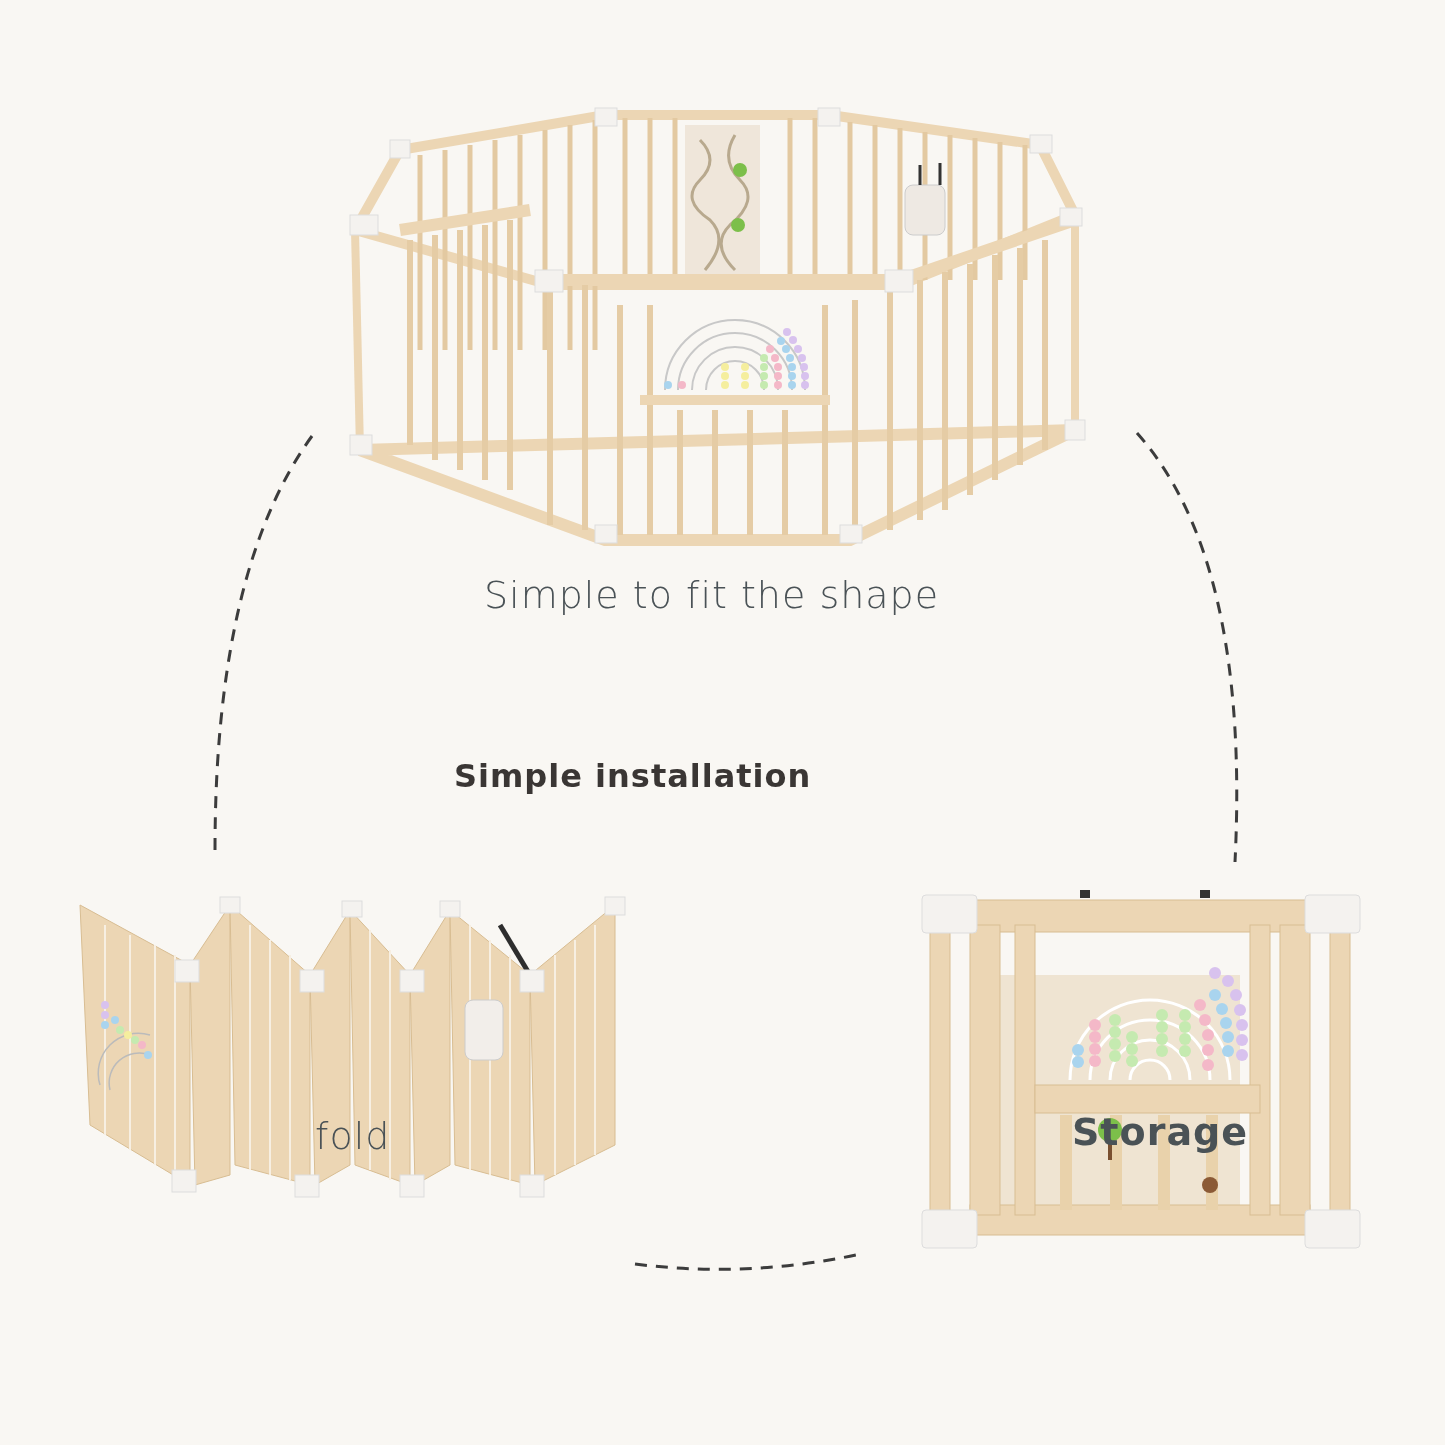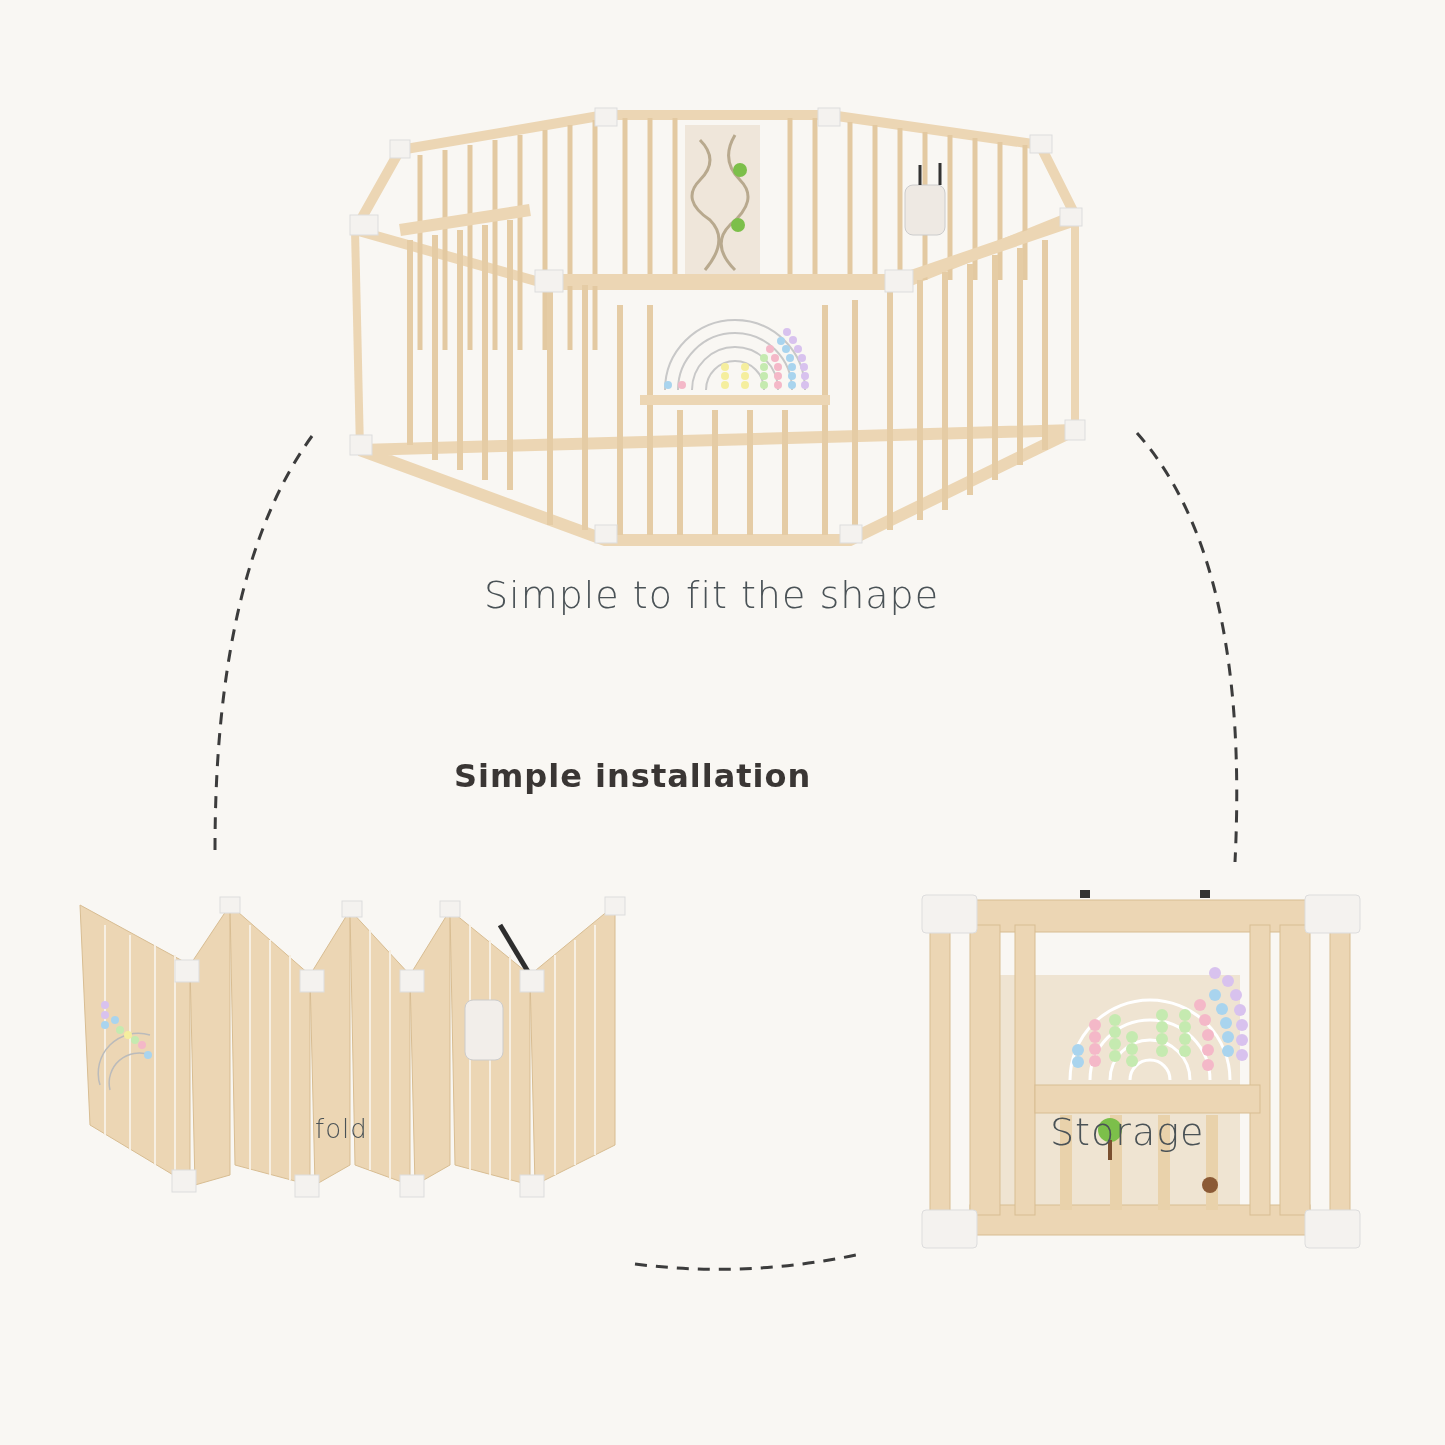--- a/index.html
+++ b/index.html
@@ -9,22 +9,22 @@
     position: relative; overflow: hidden;
     font-family: "DejaVu Sans", sans-serif;
   }
   .caption {
     position: absolute; color: #4a5256;
     font-family: "DejaVu Sans", sans-serif;
     font-weight: 300; letter-spacing: 1px;
     white-space: nowrap;
   }
   #cap-expand { left: 484px; top: 573px; font-size: 38px; }
-  #cap-fold { left: 315px; top: 1114px; font-size: 26px; }
-  #cap-storage { left: 1050px; top: 1110px; font-size: 38px; }
+  #cap-fold { left: 315px; top: 1114px; font-size: 38px; }
+  #cap-storage { left: 1072px; top: 1110px; font-size: 38px; font-weight: bold; }
   #title {
     position: absolute; left: 454px; top: 748px;
     font-size: 32px; font-weight: bold; color: #3a3634;
     letter-spacing: 1px; white-space: nowrap;
     font-family: "DejaVu Sans", sans-serif;
     margin-top: 9px;
   }
   svg { position: absolute; }
 </style>
 </head>

